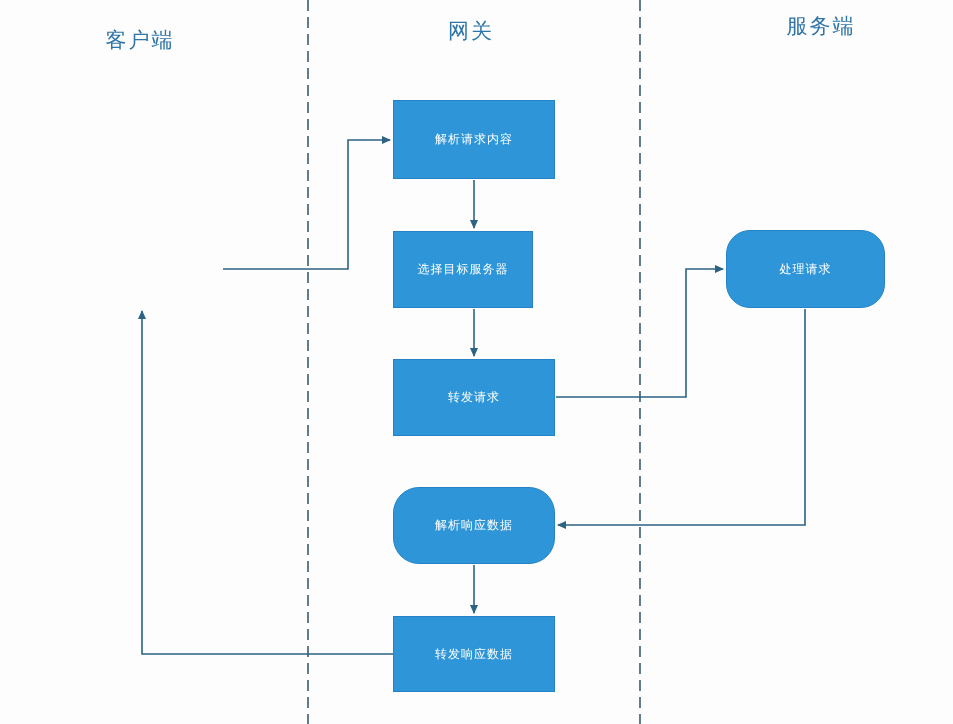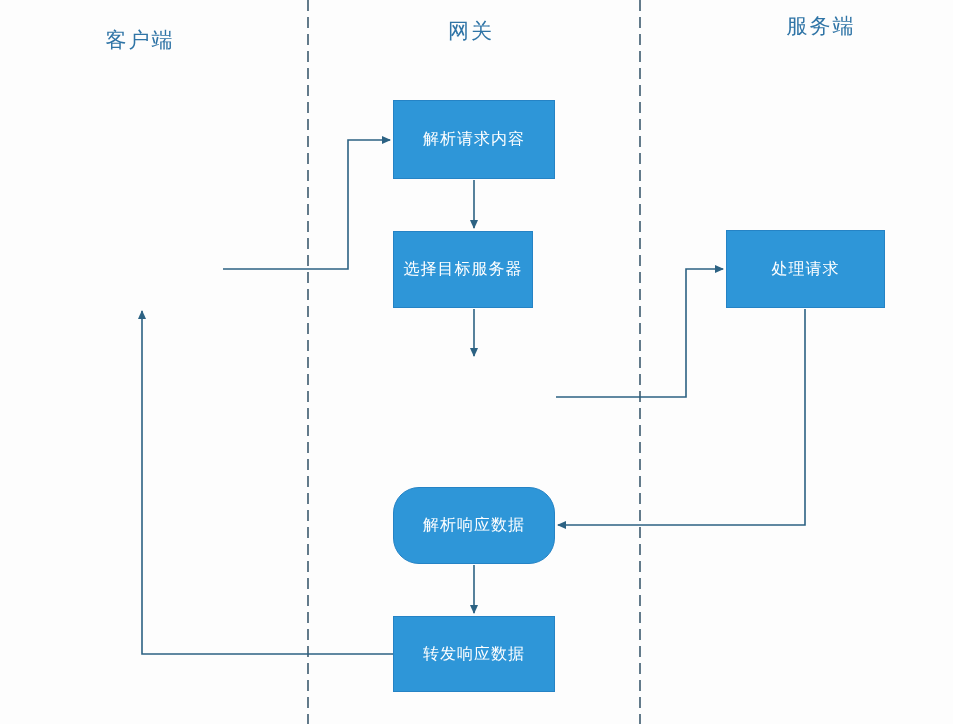--- a/index.html
+++ b/index.html
@@ -49,34 +49,34 @@
     white-space:nowrap;
   }
   .node{
     position:absolute;
     display:flex;
     align-items:center;
     justify-content:center;
     background:var(--node-fill);
     border:1px solid var(--node-border);
     color:var(--node-text);
-    font-size:16px;
+    font-size:12px;
     letter-spacing:1px;
     text-align:center;
     box-sizing:border-box;
     white-space:nowrap;
   }
   
   #node-call-dubbo      {left:62px;  top:230px; width:161px; height:78px;}
   #node-parse-request   {left:393px; top:100px; width:162px; height:79px;}
   #node-select-server   {left:393px; top:231px; width:140px; height:77px;}
   #node-forward-request {left:393px; top:359px; width:162px; height:77px;}
   #node-parse-response  {left:393px; top:487px; width:162px; height:77px;border-radius:26px;}
   #node-forward-response{left:393px; top:616px; width:162px; height:76px;}
-  #node-handle-request  {left:726px; top:230px; width:159px; height:78px;}
+  #node-handle-request  {left:726px; top:230px; width:159px; height:78px;border-radius:24px;}
   
   #hdr-client {left:140px; top:26px;}
   #hdr-gateway{left:471px; top:17px;}
   #hdr-server {left:805px; top:12px;margin-left:16px;}
 </style>
 </head>
 <body>
 
 <div class="canvas">
 
@@ -107,20 +107,21 @@
     <polyline class="connector" points="474,565 474,613" marker-end="url(#arrow)"></polyline>
 
     <polyline class="connector" points="393,654 142,654 142,311" marker-end="url(#arrow)"></polyline>
   </svg>
 
 
   <div class="node" id="node-parse-request">解析请求内容</div>
 
   <div class="node" id="node-select-server">选择目标服务器</div>
 
+  <div class="node" id="node-forward-request">转发请求</div>
 
   <div class="node" id="node-parse-response">解析响应数据</div>
 
   <div class="node" id="node-forward-response">转发响应数据</div>
 
   <div class="node" id="node-handle-request">处理请求</div>
 
 </div>
 
 </body></html>

